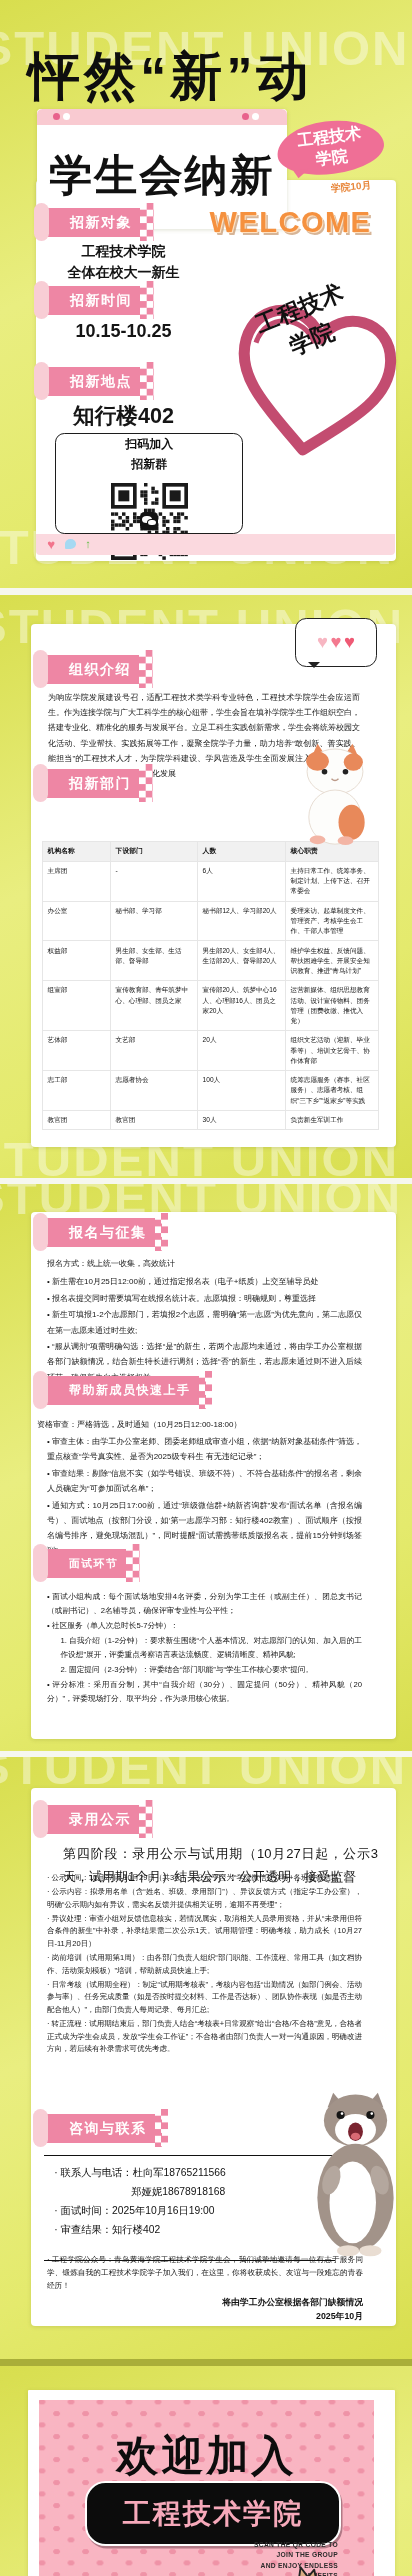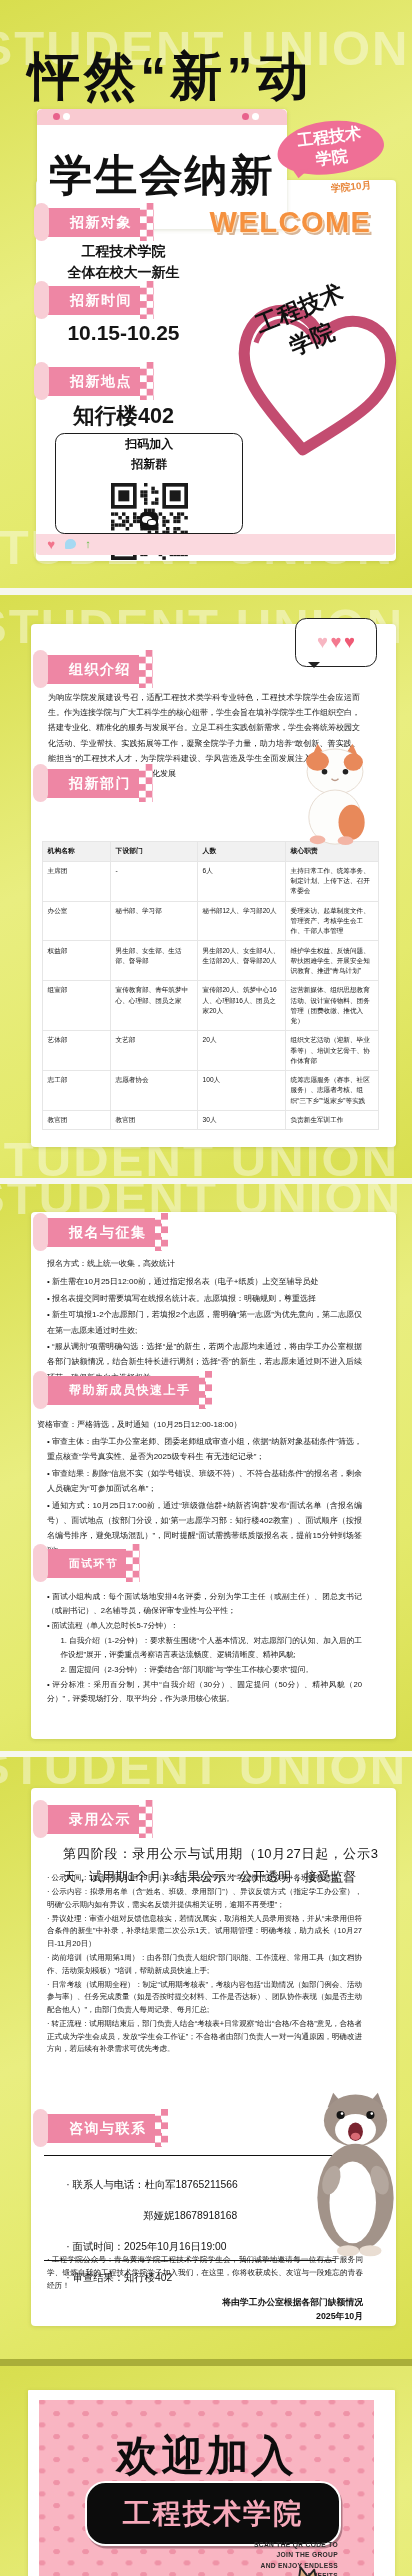--- a/index.html
+++ b/index.html
@@ -61,21 +61,21 @@
                 border:6.7px solid transparent;border-top-color:#222;}
   .hb{font-size:18.5px;line-height:1;}
   table.depts{position:absolute;border-collapse:collapse;z-index:2;font-size:6.6px;line-height:1.55;
               table-layout:fixed;background:#fff;}
   table.depts th,table.depts td{border:0.5px solid #e6e6e6;padding:4.1px 4.6px;text-align:left;vertical-align:top;}
   table.depts th{background:#f1f1f1;font-weight:bold;font-size:6.8px;}
   
   .contactshadow{position:absolute;background:#ee86a4;z-index:1;}
   .contactbox{position:absolute;background:#fff;border-top:1.5px solid #111;border-bottom:1.5px solid #111;
               z-index:2;padding:7.2px 10.3px;font-size:10.3px;line-height:1.85;font-weight:500;}
-  .contactbox p{margin:12px;}
+  .contactbox p{margin:0;}
   .contactbox p.shift{padding-left:77px;}
   .sign{position:absolute;z-index:2;text-align:right;font-size:8.8px;font-weight:600;}
   
   .strip{position:absolute;left:0;width:412px;background:#a9ae39;z-index:2;}
   .panel{position:absolute;background-color:#f9b5c2;z-index:1;
          background-image:radial-gradient(#ef93a7 3.1px,transparent 3.6px),radial-gradient(#ef93a7 3.1px,transparent 3.6px);
          background-size:29px 23px;background-position:3.1px 2.1px,17.5px 13.4px;}
   .joins{position:absolute;z-index:2;text-align:center;font-size:42px;font-weight:900;letter-spacing:3.1px;color:#0d0d0d;}
   .blackrect{position:absolute;background:#0c0c0c;border:2.1px solid #fff;border-radius:20.6px;z-index:2;
              display:flex;align-items:center;justify-content:center;font-size:28px;font-weight:800;
@@ -121,21 +121,21 @@
     <div class="hearttext" style="left:234px;top:291px;width:144px;">
       <div>工程技术</div>
       <div>学院</div>
     </div>
 
     <div class="plabel" style="left:41px;top:208px;">招新对象</div>
     <div class="valtxt ctr" style="left:46px;top:243px;width:155px;font-size:14px;">工程技术学院</div>
     <div class="valtxt ctr" style="left:36px;top:264px;width:175px;font-size:14px;">全体在校大一新生</div>
 
     <div class="plabel" style="left:41px;top:286px;">招新时间</div>
-    <div class="valtxt ctr" style="left:46px;top:321px;width:155px;font-size:21px;">10.15-10.25</div>
+    <div class="valtxt ctr" style="left:46px;top:321px;width:155px;font-size:18px;">10.15-10.25</div>
 
     <div class="plabel" style="left:41px;top:367px;">招新地点</div>
     <div class="valtxt ctr" style="left:46px;top:401px;width:155px;font-size:21.6px;">知行楼402</div>
 
     <div class="qrshadow" style="left:64px;top:443px;width:170px;height:99px;"></div>
     <div class="qrbox" style="left:55px;top:433px;width:170px;height:99px;flex-direction:column;">
       <div class="qrcap">
         <div>扫码加入</div>
         <div>招新群</div>
       </div>
@@ -388,21 +388,21 @@
     </div>
     <div class="para" style="left:47px;top:250px;width:315px;">
       <p>• 审查主体：由学工办公室老师、团委老师组成审查小组，依据“纳新对象基础条件”筛选，重点核查“学号真实性、是否为2025级专科生 有无违纪记录”；</p>
       <p>• 审查结果：剔除“信息不实（如学号错误、班级不符）、不符合基础条件”的报名者，剩余人员确定为“可参加面试名单”；</p>
       <p>• 通知方式：10月25日17:00前，通过“班级微信群+纳新咨询群”发布“面试名单（含报名编号）、面试地点（按部门分设，如‘第一志愿学习部：知行楼402教室）、面试顺序（按报名编号排序，避免现场混乱）”，同时提醒“面试需携带纸质版报名表，提前15分钟到场签到”。</p>
     </div>
 
     <div class="plabel sm" style="left:40px;top:365px;">面试环节</div>
     <div class="para" style="left:47px;top:406px;width:315px;font-size:7.7px;line-height:1.78;">
       <p>• 面试小组构成：每个面试场地安排4名评委，分别为学工主任（或副主任）、团总支书记（或副书记）、2名辅导员，确保评审专业性与公平性；</p>
-      <p>• 面试流程（单人次总时长5-7分钟）：</p>
+      <p>• 社区服务（单人次总时长5-7分钟）：</p>
       <p class="ind">1. 自我介绍（1-2分钟）：要求新生围绕“个人基本情况、对志愿部门的认知、加入后的工作设想”展开，评委重点考察语言表达流畅度、逻辑清晰度、精神风貌;</p>
       <p class="ind">2. 固定提问（2-3分钟）：评委结合“部门职能”与“学生工作核心要求”提问。</p>
       <p>• 评分标准：采用百分制，其中“自我介绍（30分）、固定提问（50分）、精神风貌（20分）”，评委现场打分、取平均分，作为录用核心依据。</p>
     </div>
   </div>
 
   <div class="page" style="top:1757px;height:602px;">
     <div class="wm" style="left:-23px;top:-18px;">STUDENT UNION</div>
     <div class="card" style="left:31px;top:31px;width:353px;height:538px;"></div>
 

